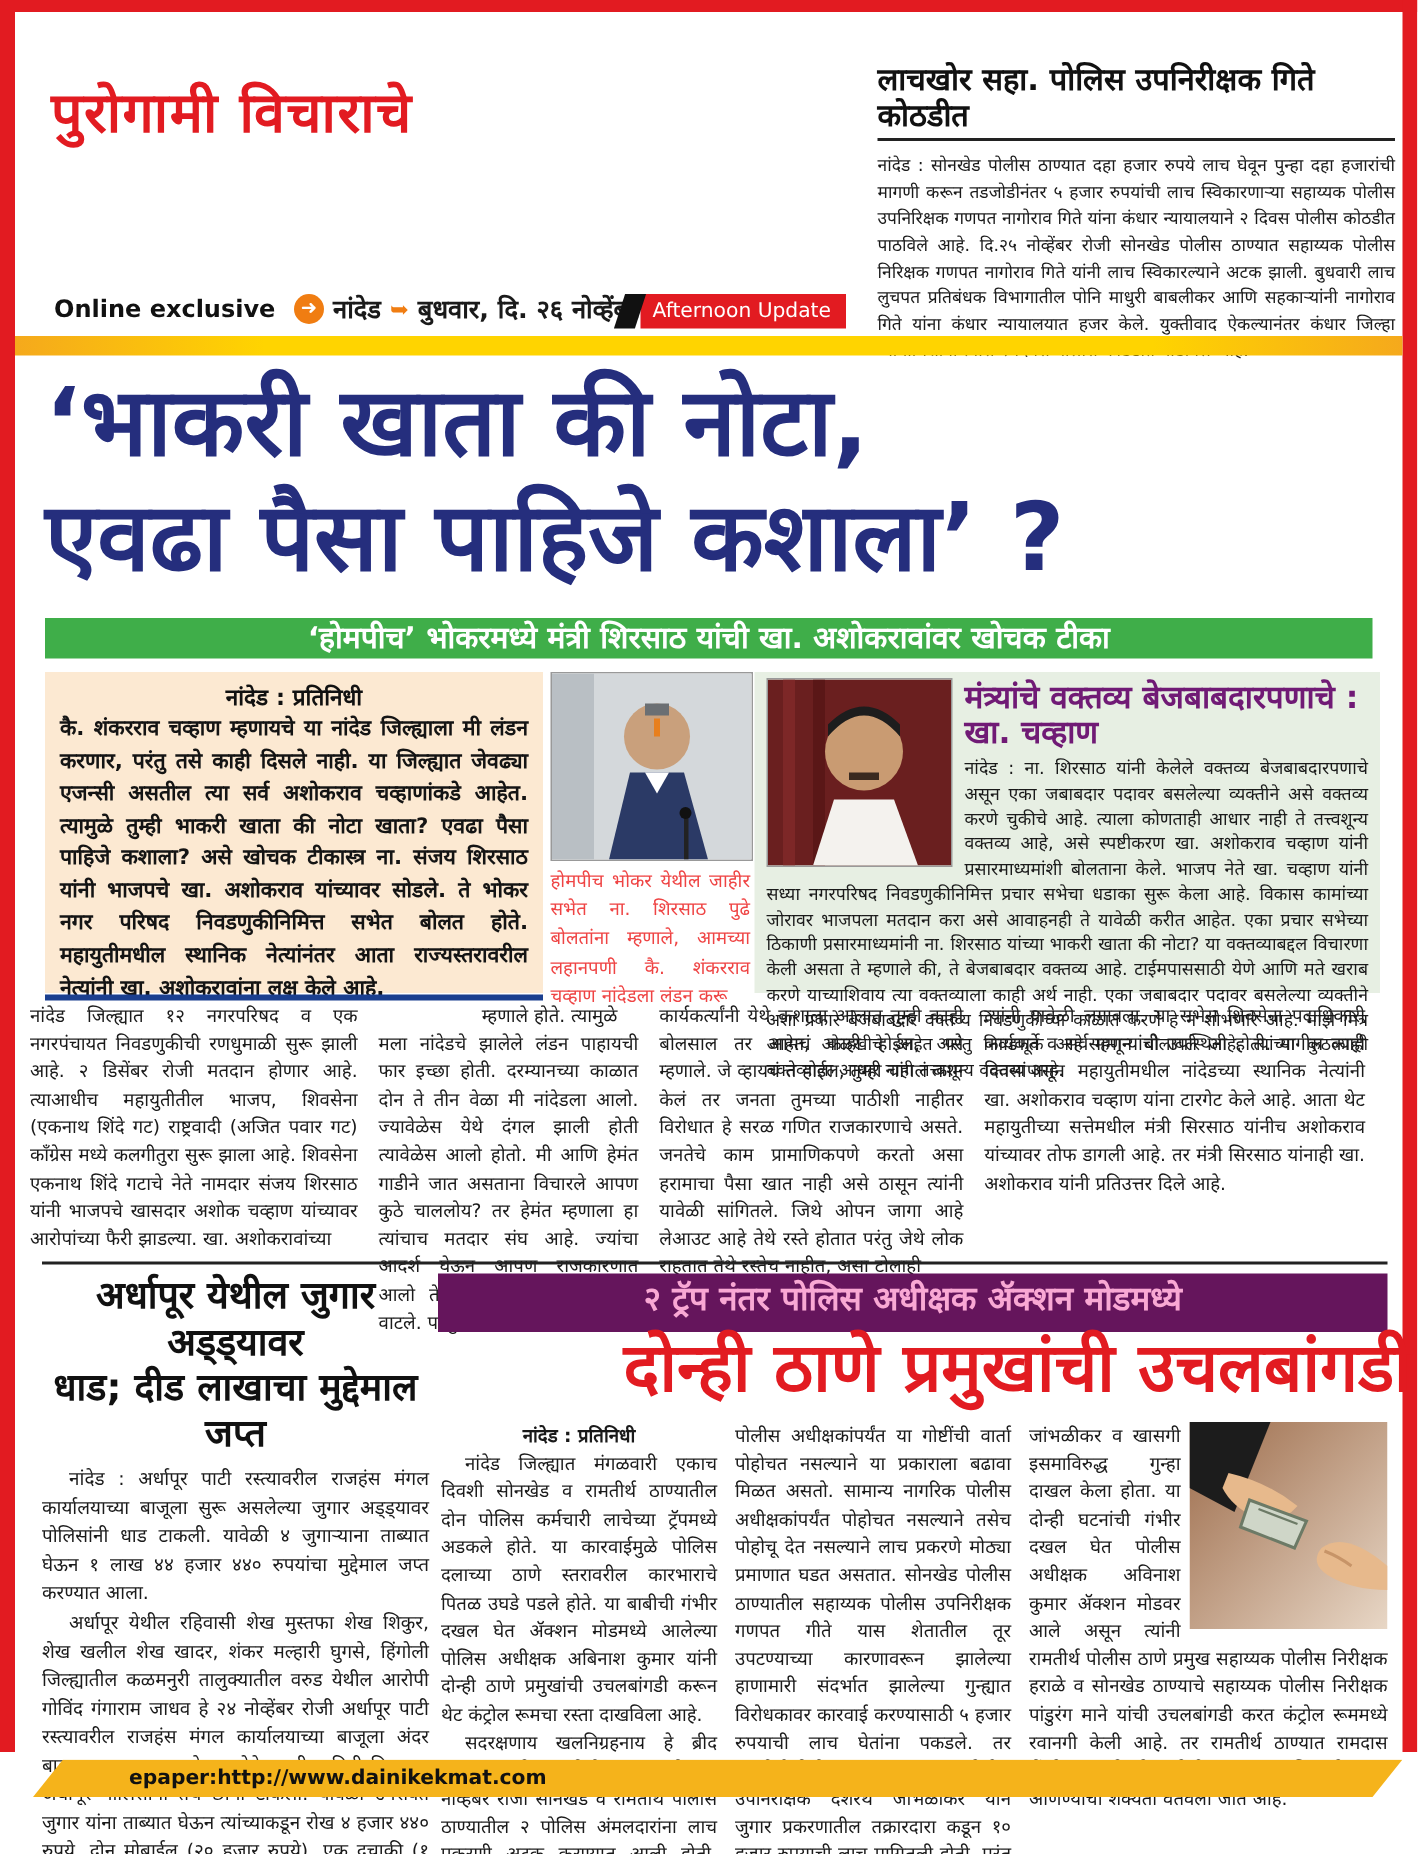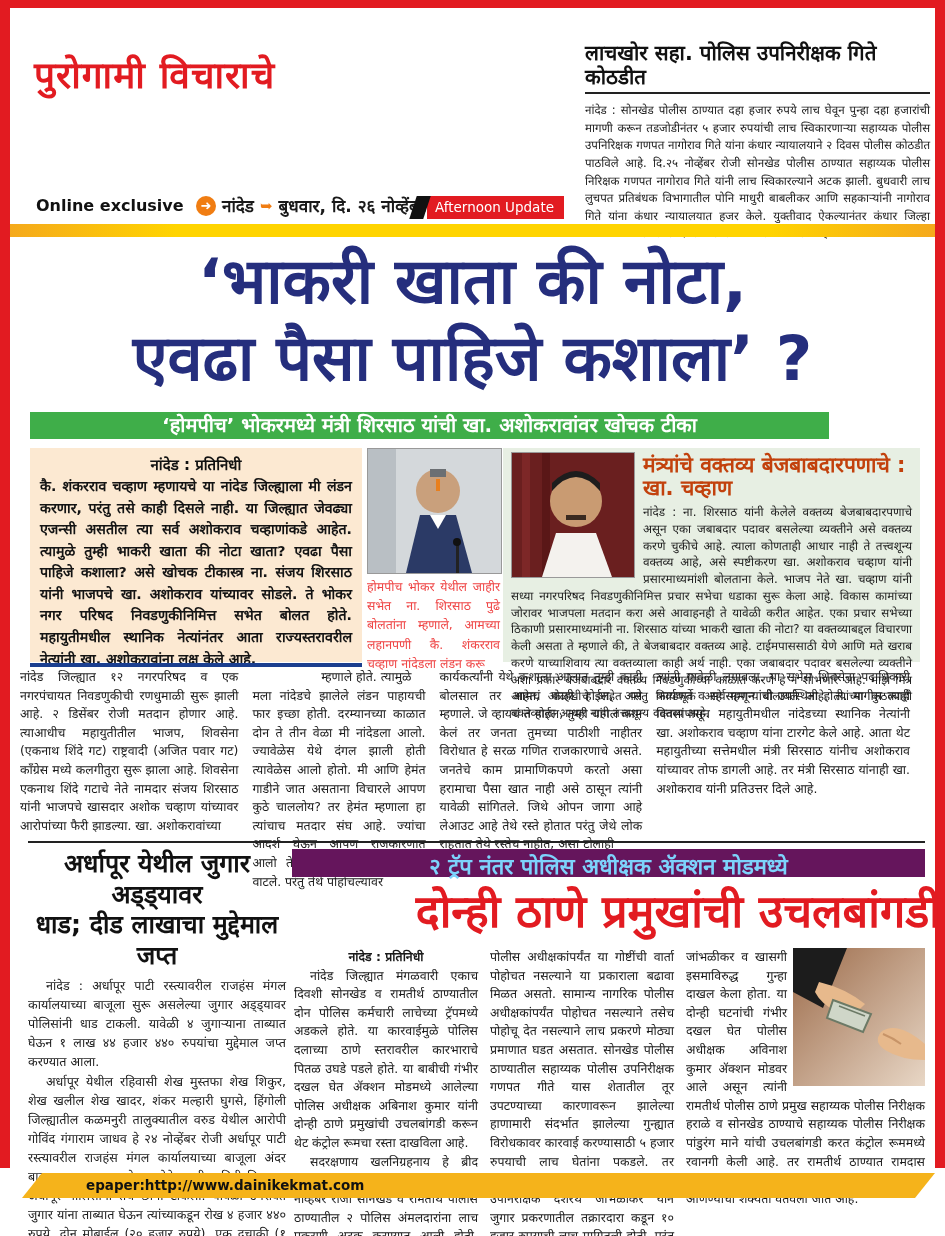--- a/index.html
+++ b/index.html
@@ -21,48 +21,48 @@
   .badge{left:413px;top:196px;display:flex;align-items:stretch;height:23px;}
   .badge-slant{width:14px;background:#111;transform:skewX(-18deg);}
   .badge-body{background:#e21b21;color:#fff;font-size:13.5px;font-weight:400;padding:3px 10px 0 8px;}
   
   .tr-art{left:585px;top:42px;width:345px;}
   .tr-head{font-size:20.5px;font-weight:800;color:#111;border-bottom:2px solid #222;padding-bottom:3px;margin-bottom:8px;line-height:1.15;}
   .tr-body{font-size:11.6px;line-height:1.52;text-align:justify;color:#1a1a1a;}
   
   .stripe{left:10px;top:224px;width:925px;height:13px;background:linear-gradient(90deg,#f5a91c,#ffd400 18%,#ffd400 82%,#f5a91c);}
   
-  .lead-h{left:30px;top:244px;width:885px;text-align:center;color:#252e7d;font-weight:800;font-size:63px;line-height:1.22;}
-  .green-bar{left:30px;top:412px;width:799px;height:27px;background:#3fae49;color:#fff;text-align:center;font-size:20px;font-weight:700;line-height:27px;}
+  .lead-h{left:30px;top:244px;width:885px;color:#252e7d;font-weight:800;font-size:63px;line-height:1.22;}
+  .green-bar{left:30px;top:412px;width:885px;height:27px;background:#3fae49;color:#fff;text-align:center;font-size:20px;font-weight:700;line-height:27px;}
   
   .intro-box{left:30px;top:448px;width:332px;height:214px;background:#fce9d2;padding:6px 10px;box-sizing:border-box;}
   .intro-date{text-align:center;font-weight:800;font-size:15px;color:#111;margin-bottom:2px;}
   .intro-body{font-size:14.2px;line-height:1.52;text-align:justify;color:#141414;font-weight:600;}
   .intro-rule{left:30px;top:663px;width:332px;height:4px;background:#1b3f8f;}
   
   .photo1{left:367px;top:448px;width:133px;height:124px;border:1px solid #999;}
   .chavan-box{left:503px;top:448px;width:417px;height:214px;background:#e7efe3;box-sizing:border-box;padding:4px 8px;}
   .photo2{float:left;width:122px;height:124px;margin:0 8px 4px 0;border:1px solid #999;}
-  .cb-head{font-size:21px;font-weight:800;color:#c2410c;line-height:1.1;margin:2px 0 4px 0;padding-left:36px;}
+  .cb-head{font-size:21px;font-weight:800;color:#701a75;line-height:1.1;margin:2px 0 4px 0;padding-left:36px;}
   .cb-body{font-size:11.8px;line-height:1.42;text-align:justify;color:#1a1a1a;}
   
   .caption-col{left:367px;top:577px;width:133px;font-size:12.4px;line-height:1.55;text-align:justify;color:#ef4444;}
   .band{left:20px;top:668px;width:890px;display:flex;gap:14px;}
   .band .bcol{font-size:12.4px;line-height:1.5;text-align:justify;color:#1a1a1a;}
   .bc1{width:222px;} .bc2{width:176px;} .bc3{width:206px;} .bc4{width:258px;}
   .caption-end{text-align:right;padding-right:14px;}
   
   .divider{left:28px;top:841px;width:897px;height:2px;background:#222;}
   
   .gamb{left:28px;top:849px;width:258px;}
   .gamb-h{font-size:25px;font-weight:800;color:#111;line-height:1.22;text-align:center;}
   .gamb-b{margin-top:6px;font-size:12.6px;line-height:1.5;text-align:justify;color:#1a1a1a;}
   .gamb-b p{margin:0 0 2px 0;text-indent:18px;}
   
-  .kicker{left:292px;top:849px;width:633px;height:28px;background:#65155c;color:#7dd3fc;text-align:center;font-size:22px;font-weight:700;line-height:35px;}
+  .kicker{left:292px;top:849px;width:633px;height:39px;background:#65155c;color:#f9a8d4;text-align:center;font-size:22px;font-weight:700;line-height:35px;}
   .red-h{left:308px;top:888px;width:633px;color:#e21b21;font-size:45px;font-weight:800;text-align:right;line-height:1.05;}
   .tcols{left:294px;top:948px;width:631px;display:flex;gap:12px;}
   .tcol{font-size:12.4px;line-height:1.5;text-align:justify;color:#1a1a1a;}
   .ta{width:184px;} .tb{width:184px;} .tc{width:239px;}
   .t-date{text-align:center;font-weight:800;}
   .tcol p{margin:0;text-indent:16px;}
   .illus{float:right;width:132px;height:138px;margin:0 0 4px 6px;}
   
   .footer-band{left:22px;top:1173px;width:913px;height:25px;background:#f5b31b;clip-path:polygon(20px 0,100% 0,calc(100% - 20px) 100%,0 100%);}
   .footer-url{position:absolute;left:64px;top:4px;font-size:13.5px;color:#111;font-weight:600;}

